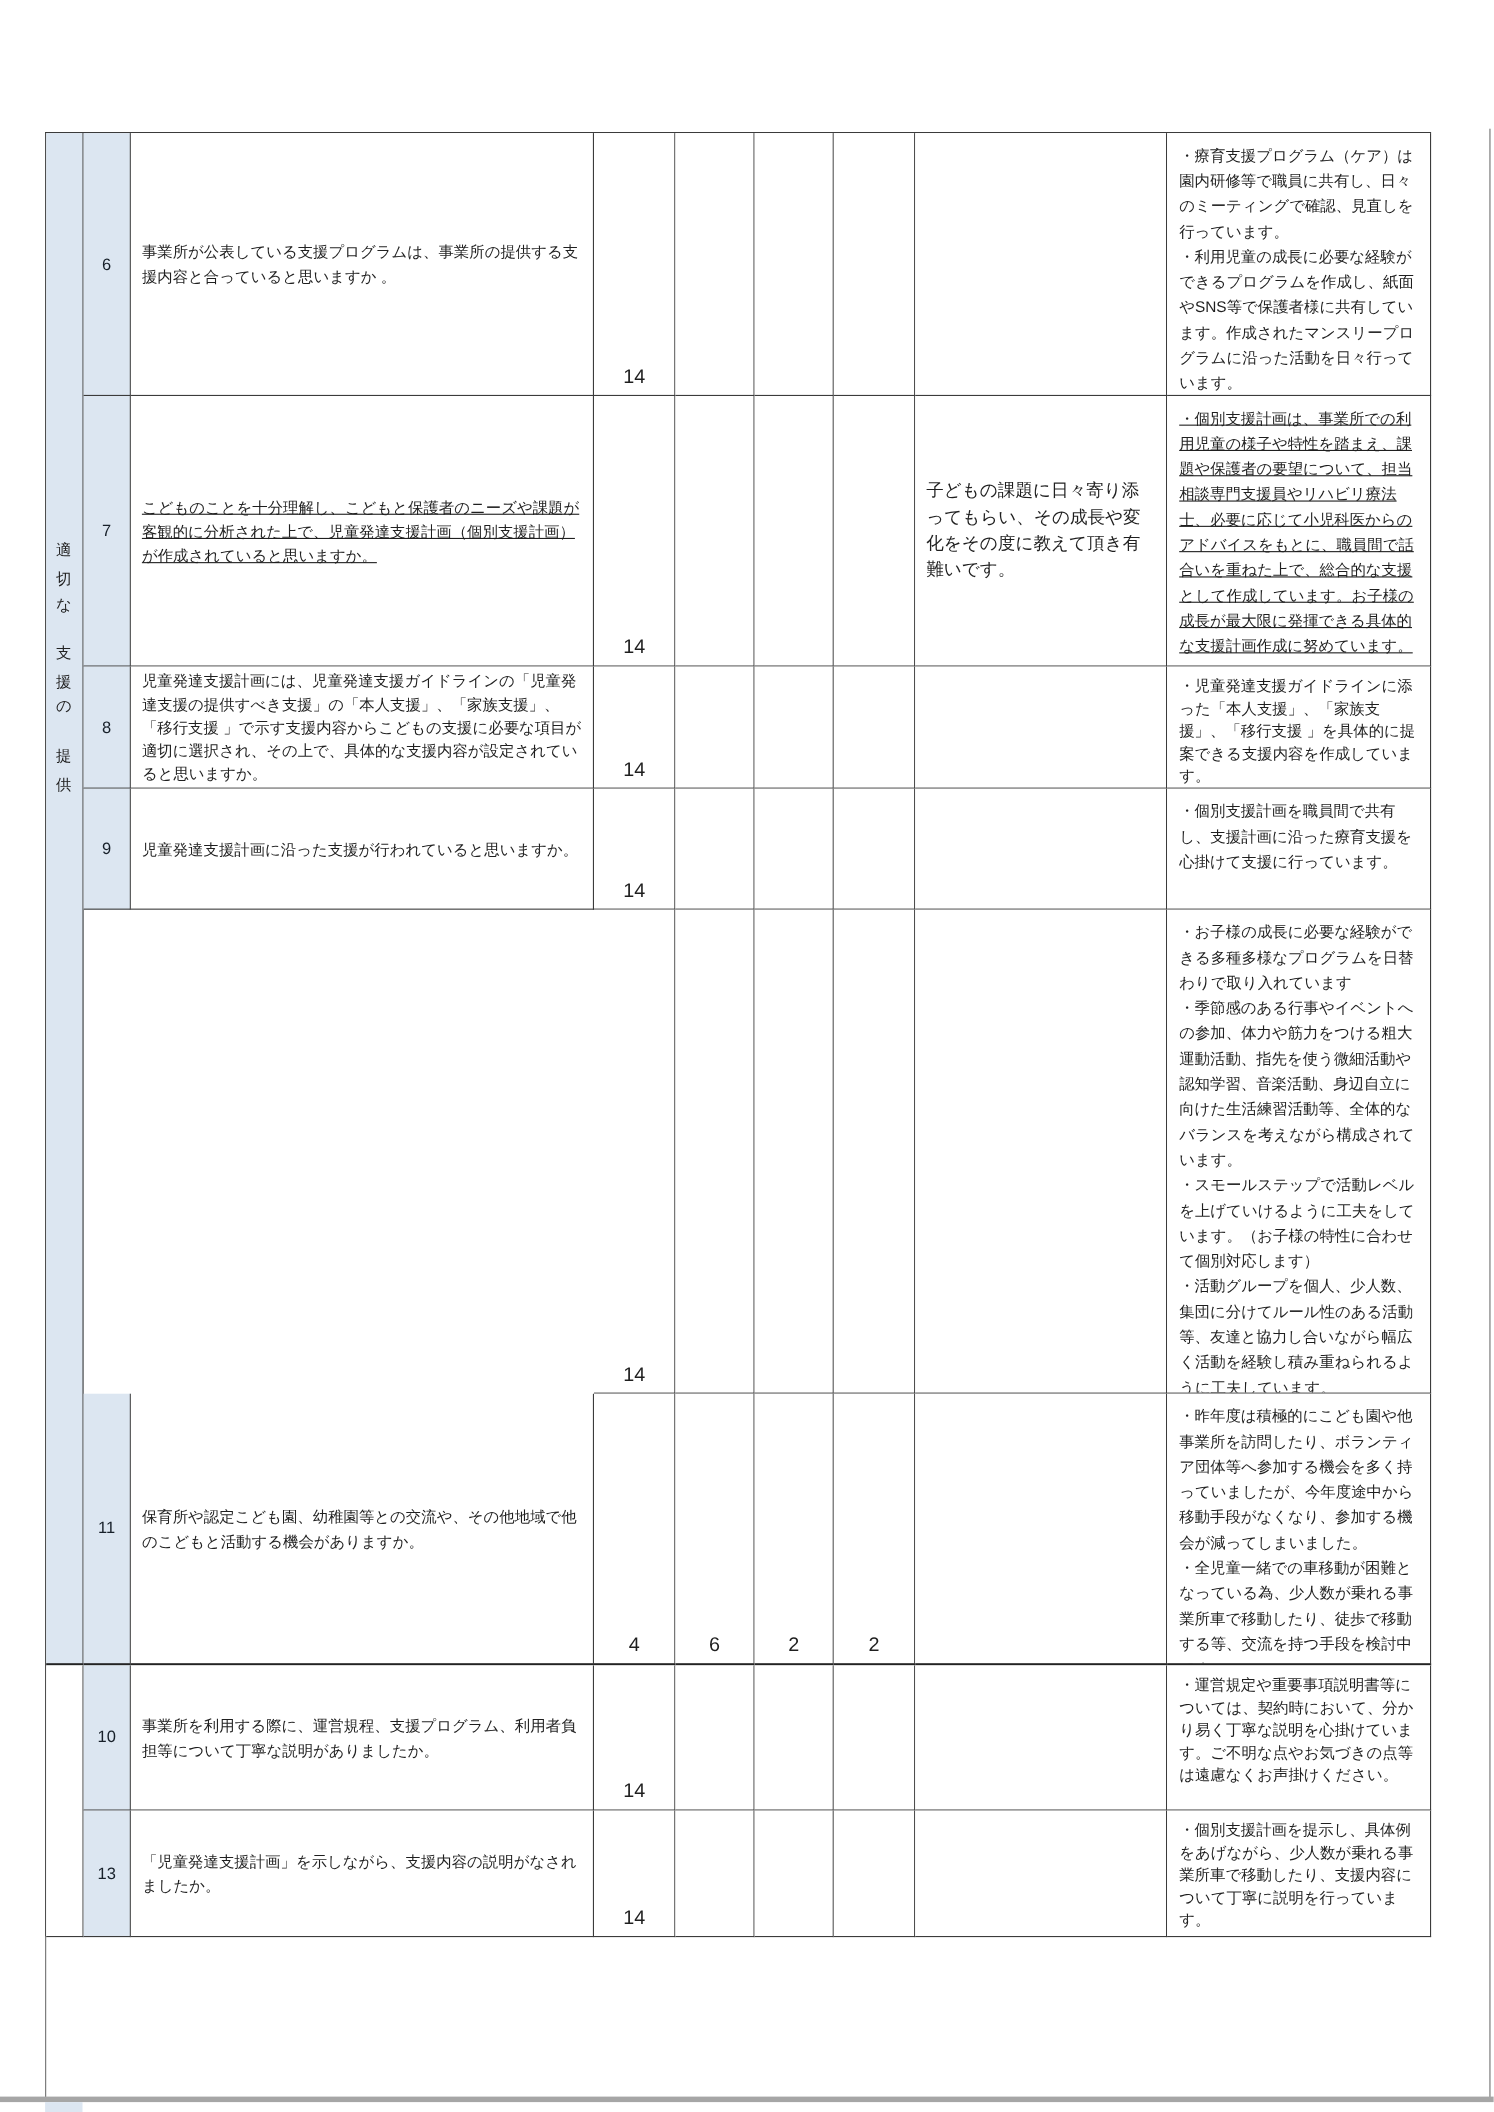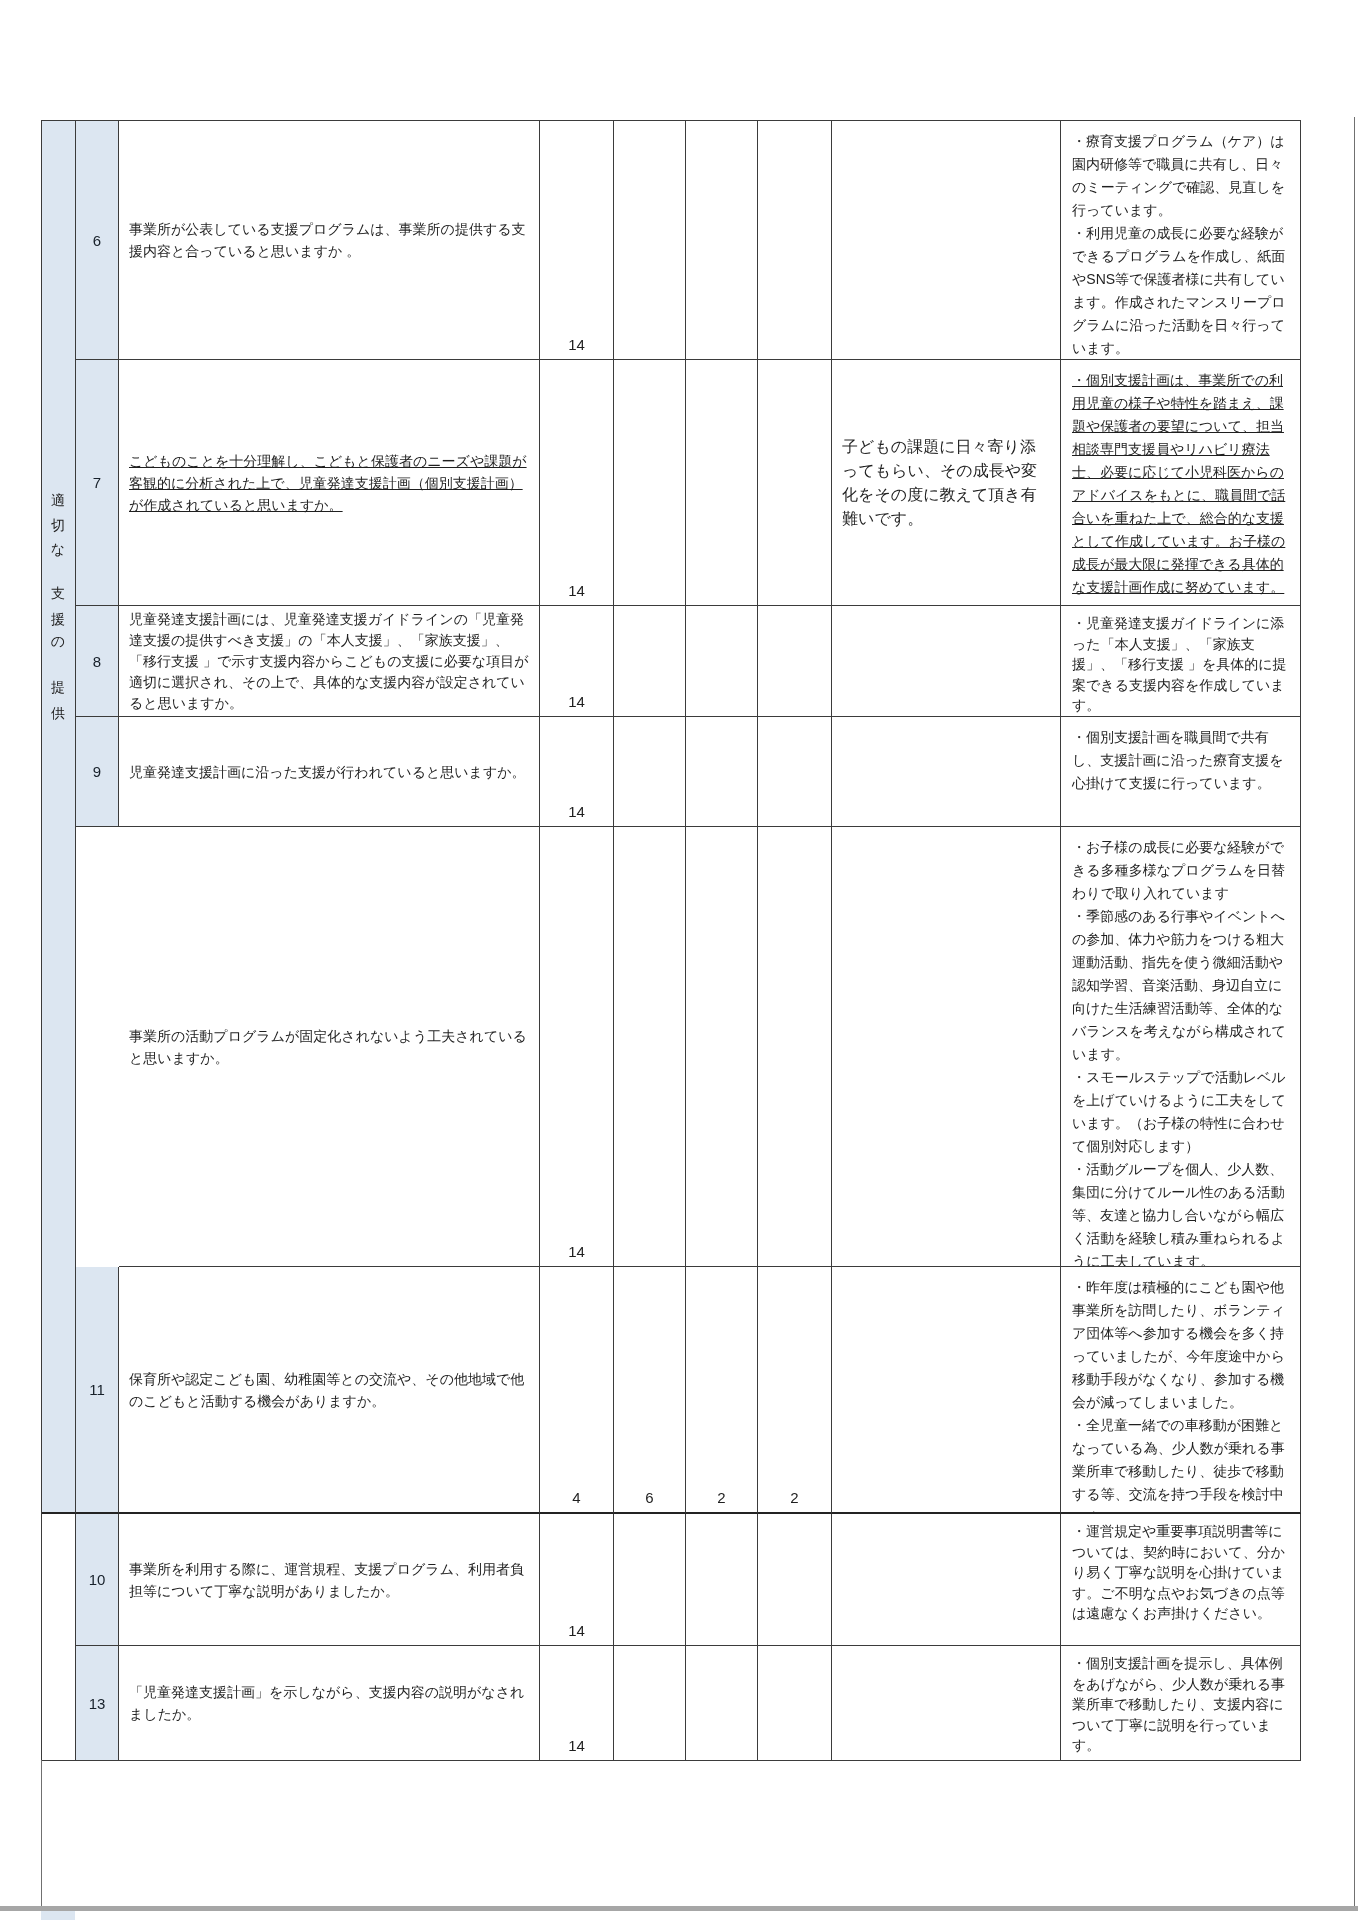--- a/index.html
+++ b/index.html
@@ -29,21 +29,21 @@
     display:block;margin:360px auto 0;
     font-size:14px;letter-spacing:26px;color:#222;
   }
   .num{display:flex;align-items:center;justify-content:center;font-size:15px;color:#17202a;}
   .q{
     display:flex;flex-direction:column;justify-content:center;
     padding:4px 10px;font-size:14px;line-height:22px;text-align:left;
   }
   .score{
     display:flex;align-items:flex-end;justify-content:center;
-    padding-bottom:6px;font-size:15px;
+    padding-bottom:6px;font-size:18px;
   }
   .comment{
     display:flex;align-items:center;
     padding:6px 10px;font-size:16px;line-height:24px;
   }
   .answer{
     padding:9px 11px 6px;font-size:14px;line-height:23px;white-space:pre-line;
   }
   .answer.tight{line-height:20.5px;padding-top:7px;}
 
@@ -98,21 +98,20 @@
 
     <div class="cell blue num" style="grid-column:2;grid-row:4;">9</div>
     <div class="cell q" style="grid-column:3;grid-row:4;">児童発達支援計画に沿った支援が行われていると思いますか。</div>
     <div class="cell score" style="grid-column:4;grid-row:4;">14</div>
     <div class="cell score" style="grid-column:5;grid-row:4;"></div>
     <div class="cell score" style="grid-column:6;grid-row:4;"></div>
     <div class="cell score" style="grid-column:7;grid-row:4;"></div>
     <div class="cell comment" style="grid-column:8;grid-row:4;"></div>
     <div class="cell answer" style="grid-column:9;grid-row:4;">・個別支援計画を職員間で共有し、支援計画に沿った療育支援を心掛けて支援に行っています。</div>
 
-    <div class="cell q" style="grid-column:3;grid-row:5;">事業所の活動プログラムが固定化されないよう工夫されていると思いますか。</div>
     <div class="cell score" style="grid-column:4;grid-row:5;">14</div>
     <div class="cell score" style="grid-column:5;grid-row:5;"></div>
     <div class="cell score" style="grid-column:6;grid-row:5;"></div>
     <div class="cell score" style="grid-column:7;grid-row:5;"></div>
     <div class="cell comment" style="grid-column:8;grid-row:5;"></div>
     <div class="cell answer" style="grid-column:9;grid-row:5;">・お子様の成長に必要な経験ができる多種多様なプログラムを日替わりで取り入れています
 ・季節感のある行事やイベントへの参加、体力や筋力をつける粗大運動活動、指先を使う微細活動や認知学習、音楽活動、身辺自立に向けた生活練習活動等、全体的なバランスを考えながら構成されています。
 ・スモールステップで活動レベルを上げていけるように工夫をしています。（お子様の特性に合わせて個別対応します）
 ・活動グループを個人、少人数、集団に分けてルール性のある活動等、友達と協力し合いながら幅広く活動を経験し積み重ねられるように工夫しています。</div>
 

